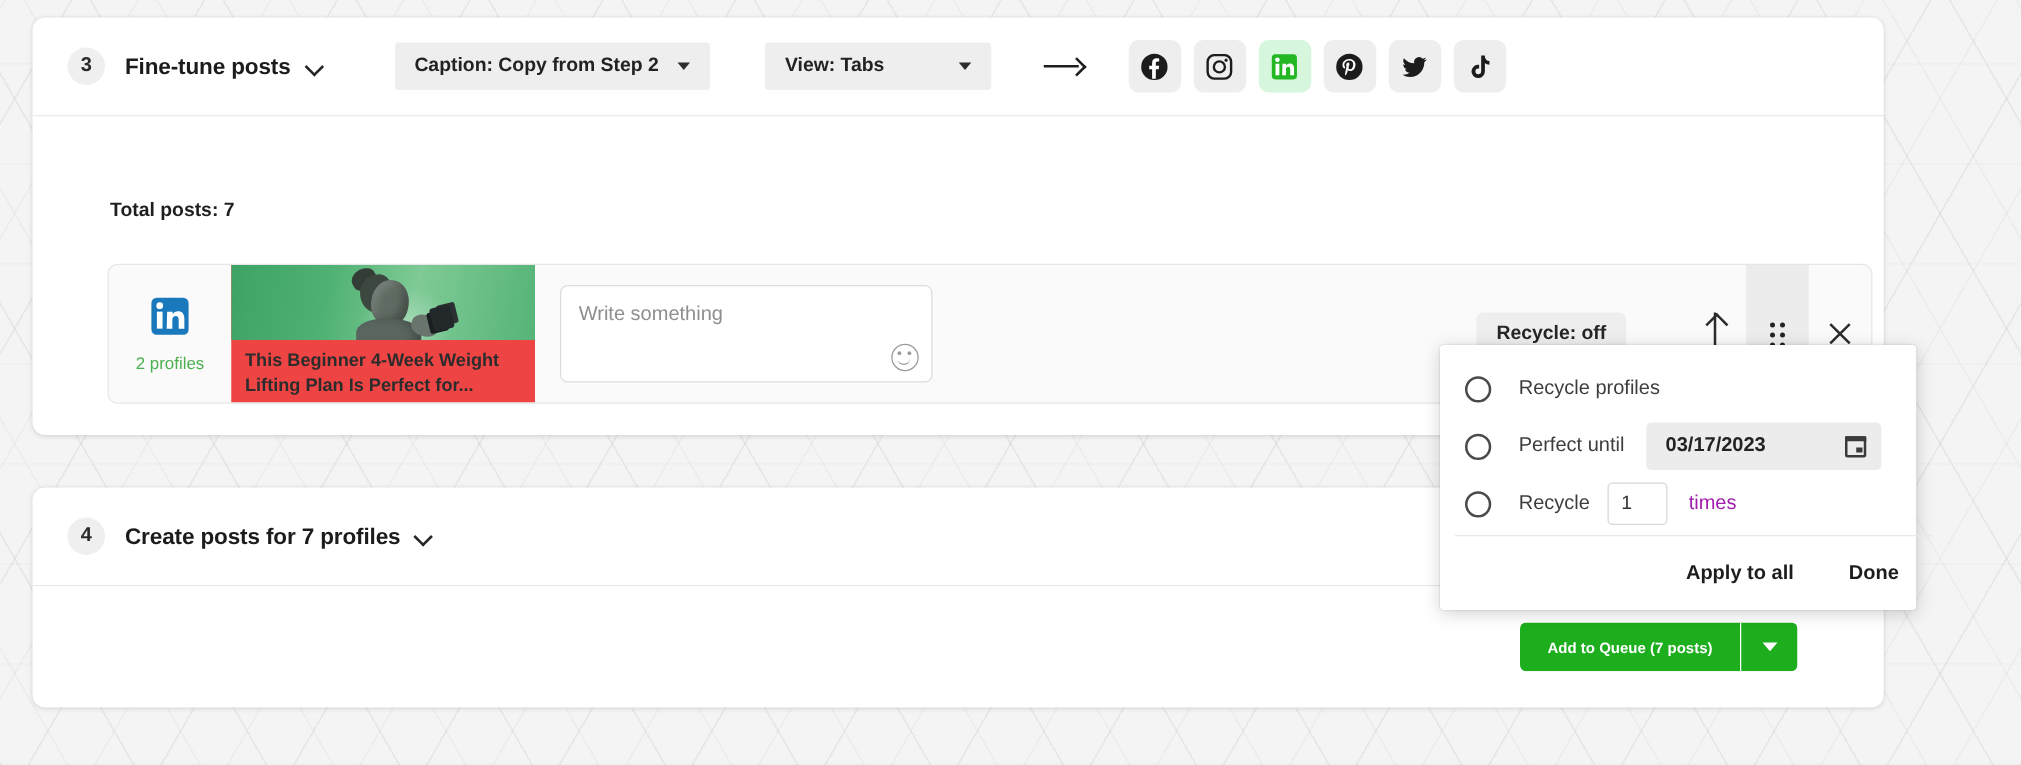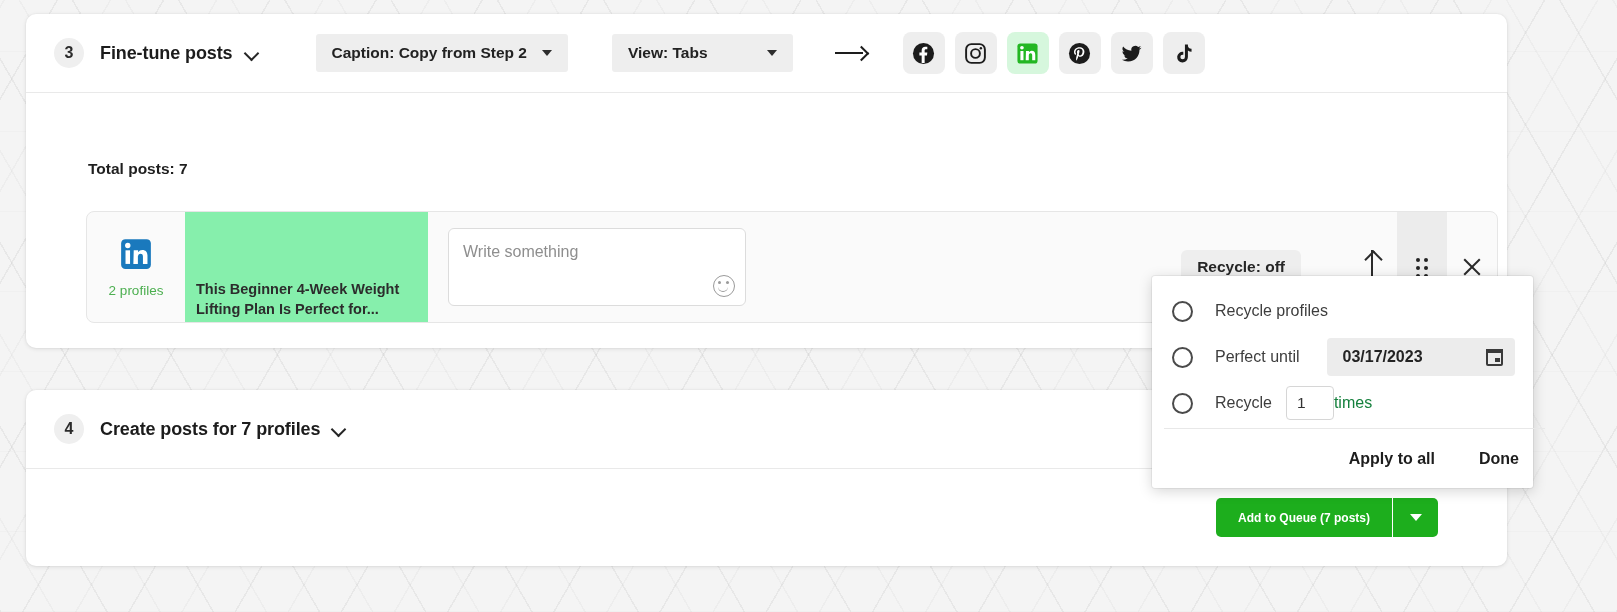--- a/index.html
+++ b/index.html
@@ -175,26 +175,25 @@
   }
   .post-profile .pname {
     font-size: 13.5px;
     color: #4caf50;
   }
 
   
   .link-preview {
     width: 243px;
     flex: none;
-    background: #86efac;
+    background: #ef4444;
     display: flex;
     flex-direction: column;
     align-self: stretch;
     overflow: hidden;
-    align-items: center;
   }
   .lp-img {
     height: 60px;
     background:
       radial-gradient(ellipse 60px 46px at 58% 78%, rgba(255,255,255,0.30) 0%, rgba(255,255,255,0) 62%),
       linear-gradient(100deg, #3da365 0%, #4fb173 32%, #7fca96 60%, #55b478 100%);
     position: relative;
     overflow: hidden;
   }
   
@@ -411,21 +410,21 @@
     flex: none;
     cursor: pointer;
   }
   .rec-label {
     margin-left: 22px;
     font-size: 16px;
     color: #3d3d3d;
   }
 
   .date-field {
-    margin-left: 28px;
+    margin-left: 18px;
     background: #ececec;
     border-radius: 4px;
     height: 38px;
     width: 188px;
     display: flex;
     align-items: center;
     justify-content: space-between;
     padding: 0 12px 0 15px;
     cursor: pointer;
   }
@@ -463,22 +462,23 @@
     border: 1px solid #d6d6d6;
     border-radius: 4px;
     display: flex;
     align-items: center;
     padding-left: 10px;
     font-size: 15.5px;
     color: #333;
     cursor: text;
   }
   .times-unit {
+    margin-left: 17px;
     font-size: 16px;
-    color: #15803d;
+    color: #a21caf;
   }
 
   .panel-foot {
     position: absolute;
     left: 12px; bottom: 0;
     width: 100%;
     height: 60px;
     border-top: 1px solid #e8e8e8;
     display: flex;
     align-items: center;

